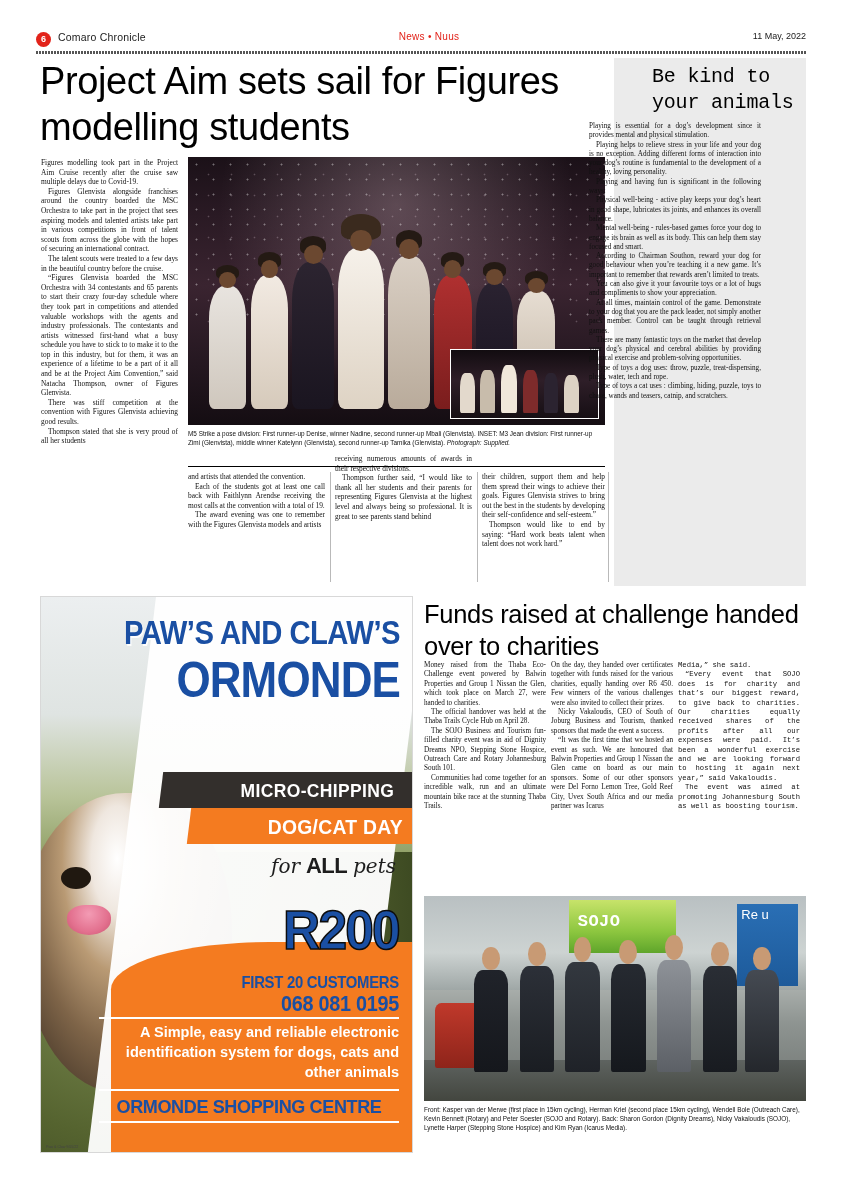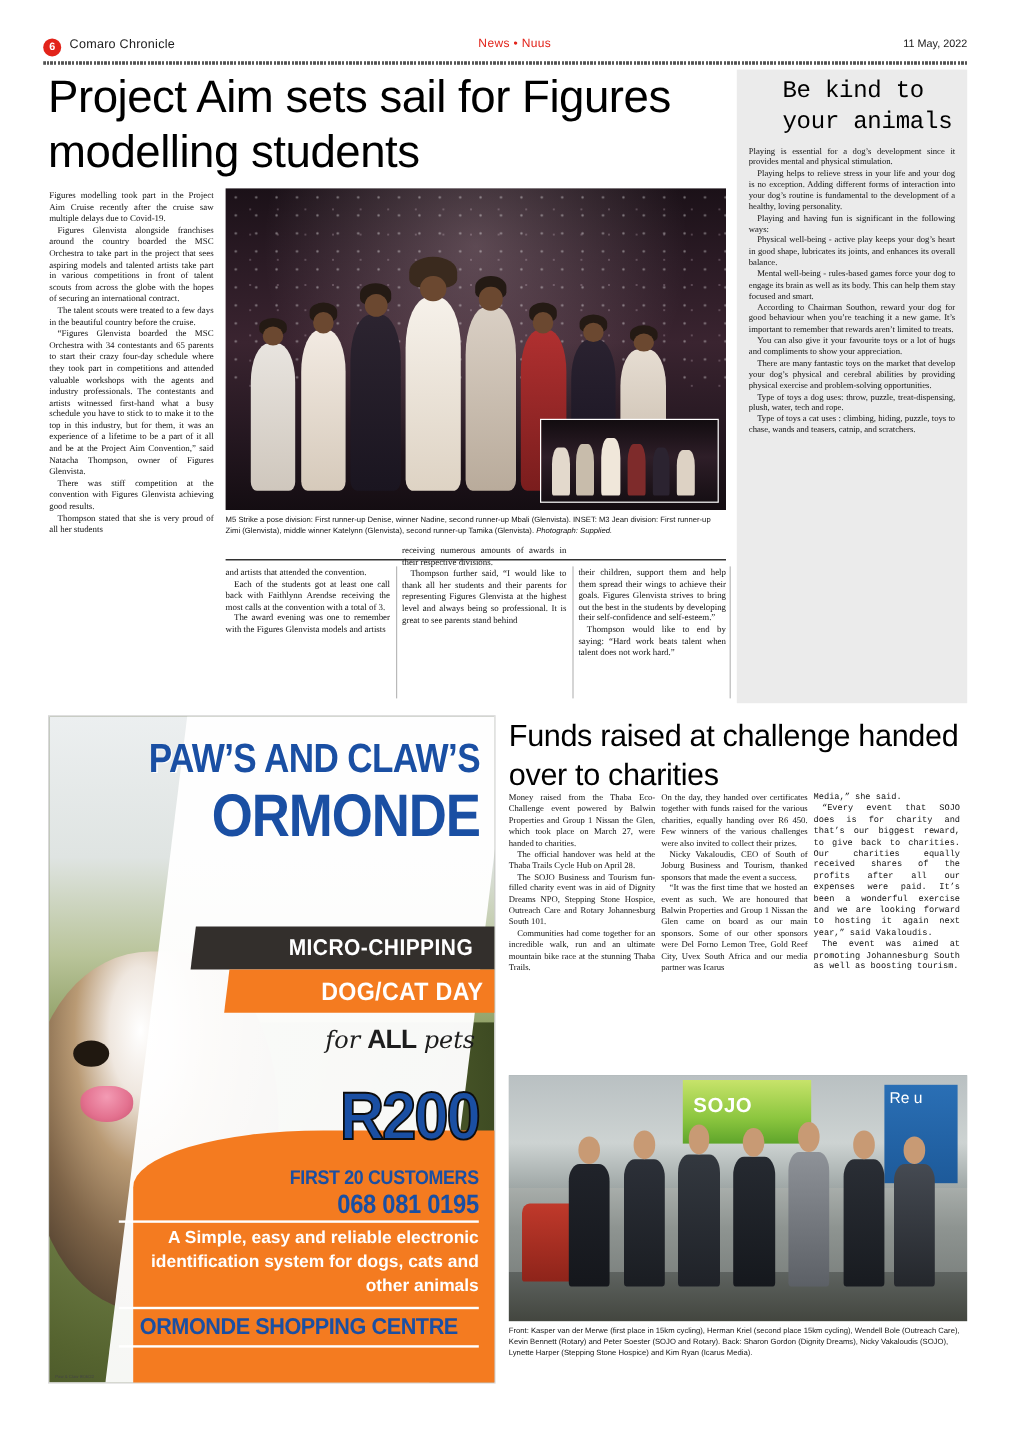--- a/index.html
+++ b/index.html
@@ -183,21 +183,21 @@
     width: 176px;
     font-family: Liberation Mono, monospace;
     font-size: 20px;
     line-height: 26px;
     color: #000;
     letter-spacing: -0.2px;
     margin-left: 28px;
   }
   #sidebar-text {
     position: absolute;
-    left: 624px; top: 122px; width: 172px;
+    left: 589px; top: 122px; width: 172px;
     font-size: 7.2px;
     line-height: 9.3px;
   }
 
   
   .ad {
     position: absolute;
     left: 40px; top: 596px;
     width: 371px; height: 555px;
     background: #ffffff;
@@ -419,21 +419,21 @@
     position: absolute; left: 0; top: 0; width: 100%; height: 46%;
     background: linear-gradient(to bottom, #b9c0c2 0%, #cdd3d2 60%, #9fa7a6 100%);
   }
   .bp-banner {
     position: absolute; left: 38%; top: 2%;
     width: 28%; height: 26%;
     background: linear-gradient(to bottom, #c7e36a 0%, #8cc63f 60%, #5fa52b 100%);
   }
   .bp-banner-txt {
     position: absolute; left: 8%; top: 22%;
-    font-family: Liberation Sans, sans-serif;
+    font-family: Liberation Mono, monospace;
     font-size: 17px; font-weight: bold; color: #ffffff;
     letter-spacing: 0.5px;
   }
   .bp-blue {
     position: absolute; right: 2%; top: 4%;
     width: 16%; height: 40%;
     background: linear-gradient(to bottom, #2a6fb5 0%, #1d5a9a 100%);
     color: #fff;
     font-family: "Liberation Sans", sans-serif;
     font-size: 13px; font-weight: normal;
@@ -540,21 +540,21 @@
 
   <div class="caption" id="main-caption">
     <span>M5 Strike a pose division: First runner-up Denise, winner Nadine, second runner-up Mbali (Glenvista). INSET: M3 Jean division: First runner-up Zimi (Glenvista), middle winner Katelynn (Glenvista), second runner-up Tamika (Glenvista).</span>
     <em>Photograph: Supplied.</em>
   </div>
 
   <div class="hrule" style="left:188px; top:466px; width:417px;"></div>
 
   <div class="col-text" id="art1-col2">
       <p class="first">and artists that attended the convention.</p>
-      <p>Each of the students got at least one call back with Faithlynn Arendse receiving the most calls at the convention with a total of 3.</p>
+      <p>Each of the students got at least one call back with Faithlynn Arendse receiving the most calls at the convention with a total of 19.</p>
       <p>The award evening was one to remember with the Figures Glenvista models and artists</p>
     </div>
   <div class="col-text" id="art1-col3">
       <p class="first">receiving numerous amounts of awards in their respective divisions.</p>
       <p>Thompson further said, “I would like to thank all her students and their parents for representing Figures Glenvista at the highest level and always being so professional. It is great to see parents stand behind</p>
     </div>
   <div class="col-text" id="art1-col4">
       <p class="first">their children, support them and help them spread their wings to achieve their goals. Figures Glenvista strives to bring out the best in the students by developing their self-confidence and self-esteem.”</p>
       <p>Thompson would like to end by saying: “Hard work beats talent when talent does not work hard.”</p>
     </div>
@@ -566,20 +566,21 @@
   <div class="sidebar-box"></div>
   <div class="sidebar-headline">Be kind to your animals</div>
   <div class="col-text" id="sidebar-text">
       <p class="first">Playing is essential for a dog’s development since it provides mental and physical stimulation.</p>
       <p>Playing helps to relieve stress in your life and your dog is no exception. Adding different forms of interaction into your dog’s routine is fundamental to the development of a healthy, loving personality.</p>
       <p>Playing and having fun is significant in the following ways:</p>
       <p>Physical well-being - active play keeps your dog’s heart in good shape, lubricates its joints, and enhances its overall balance.</p>
       <p>Mental well-being - rules-based games force your dog to engage its brain as well as its body. This can help them stay focused and smart.</p>
       <p>According to Chairman Southon, reward your dog for good behaviour when you’re teaching it a new game. It’s important to remember that rewards aren’t limited to treats.</p>
       <p>You can also give it your favourite toys or a lot of hugs and compliments to show your appreciation.</p>
+      <p>At all times, maintain control of the game. Demonstrate to your dog that you are the pack leader, not simply another pack member. Control can be taught through retrieval games.</p>
       <p>There are many fantastic toys on the market that develop your dog’s physical and cerebral abilities by providing physical exercise and problem-solving opportunities.</p>
       <p>Type of toys a dog uses: throw, puzzle, treat-dispensing, plush, water, tech and rope.</p>
       <p>Type of toys a cat uses : climbing, hiding, puzzle, toys to chase, wands and teasers, catnip, and scratchers.</p>
     </div>
 
   <div class="ad">
     <div class="ad-photo"></div>
     <div class="ad-photo-blur"></div>
     <div class="ad-dog">
       <div class="ad-dog-nose"></div>

